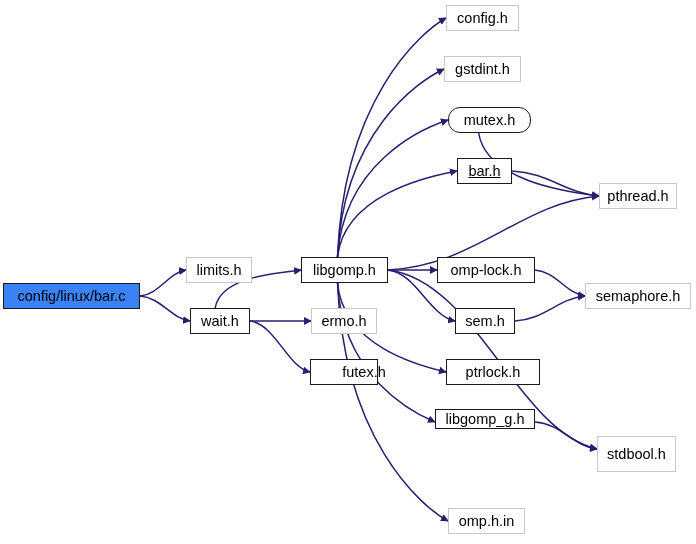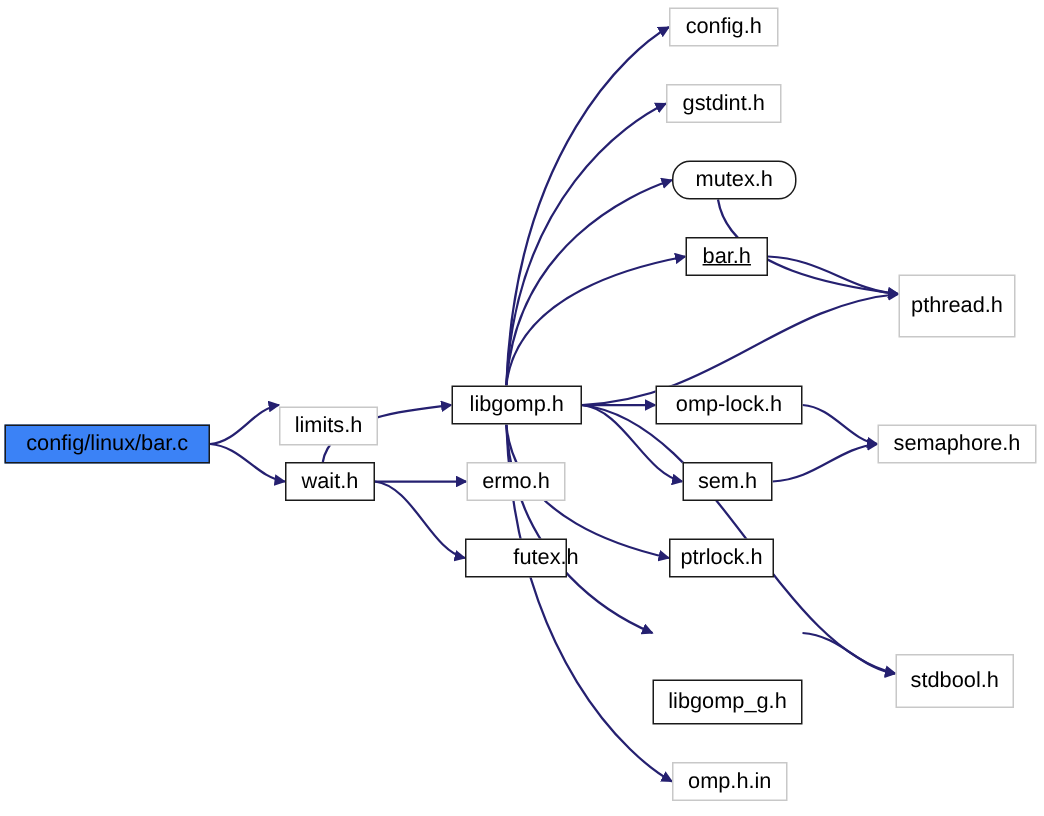--- a/index.html
+++ b/index.html
@@ -85,21 +85,21 @@
         <path d="M 535 270 C 556 271.56, 566 293.4, 585 296"></path>
         <path d="M 515 321 C 544.4 319.5, 558.4 298.5, 585 296"></path>
         <path d="M 535 422 C 561.04 423.62, 573.44 446.3, 597 449"></path>
       </g>
   </svg>
 
   <div id="nodes">
       <div class="node root" style="left: 3px; top: 283px; width: 137px; height: 26px;">
         <span class="node-label">config/linux/bar.c</span>
       </div>
-      <div class="node" style="left: 186px; top: 257px; width: 66px; height: 26px; margin-top: 14px;">
+      <div class="node" style="left: 186px; top: 257px; width: 66px; height: 26px;">
         <span class="node-label">limits.h</span>
       </div>
       <div class="node strong" style="left: 190px; top: 308px; width: 60px; height: 26px;">
         <span class="node-label">wait.h</span>
       </div>
       <div class="node strong" style="left: 301px; top: 257px; width: 87px; height: 26px;">
         <span class="node-label">libgomp.h</span>
       </div>
       <div class="node" style="left: 311px; top: 308px; width: 66px; height: 26px;">
         <span class="node-label">ermo.h</span>
@@ -118,30 +118,30 @@
       </div>
       <div class="node strong" style="left: 457px; top: 158px; width: 55px; height: 26px; text-decoration: underline;">
         <span class="node-label">bar.h</span>
       </div>
       <div class="node strong" style="left: 437px; top: 257px; width: 98px; height: 26px;">
         <span class="node-label">omp-lock.h</span>
       </div>
       <div class="node strong" style="left: 455px; top: 308px; width: 60px; height: 26px;">
         <span class="node-label">sem.h</span>
       </div>
-      <div class="node strong" style="left: 446px; top: 359px; width: 70px; height: 26px;">
+      <div class="node strong" style="left: 446px; top: 359px; width: 94px; height: 26px;">
         <span class="node-label">ptrlock.h</span>
       </div>
-      <div class="node strong" style="left: 435px; top: 409px; width: 100px; height: 30px; margin-top: 44px;">
+      <div class="node strong" style="left: 435px; top: 409px; width: 100px; height: 20px;">
         <span class="node-label">libgomp_g.h</span>
       </div>
       <div class="node" style="left: 448px; top: 508px; width: 77px; height: 26px;">
         <span class="node-label">omp.h.in</span>
       </div>
-      <div class="node" style="left: 599px; top: 183px; width: 78px; height: 42px;">
+      <div class="node" style="left: 599px; top: 183px; width: 78px; height: 26px;">
         <span class="node-label">pthread.h</span>
       </div>
       <div class="node" style="left: 585px; top: 283px; width: 106px; height: 26px;">
         <span class="node-label">semaphore.h</span>
       </div>
       <div class="node" style="left: 597px; top: 436px; width: 79px; height: 36px;">
         <span class="node-label">stdbool.h</span>
       </div>
     </div>
 

